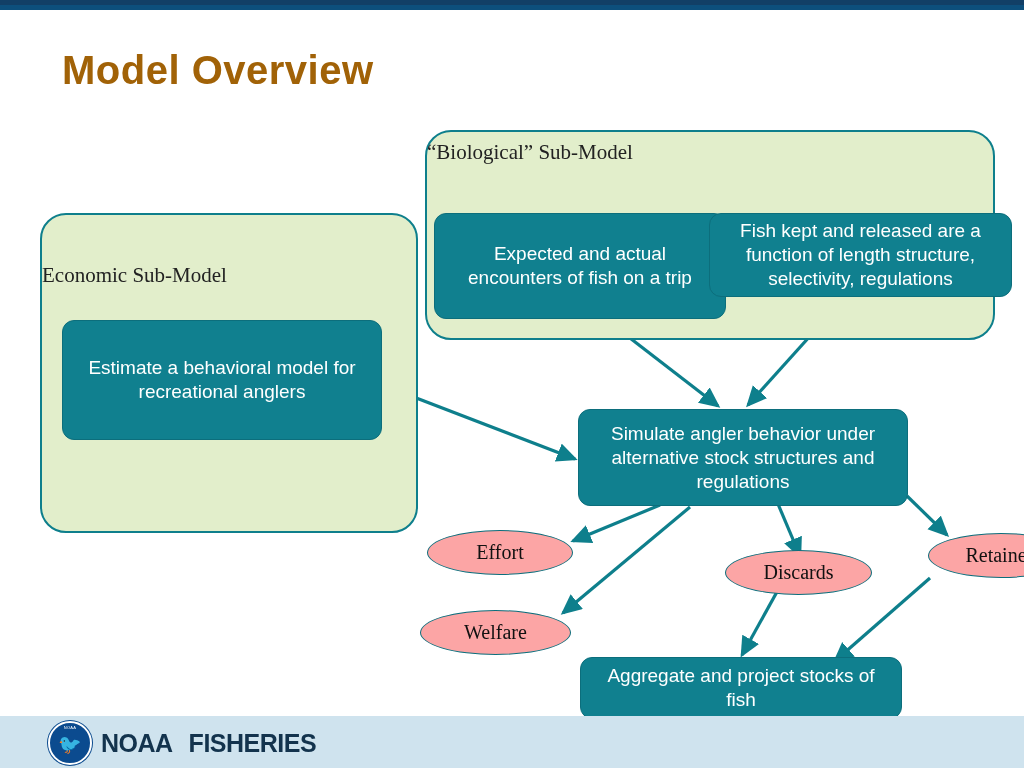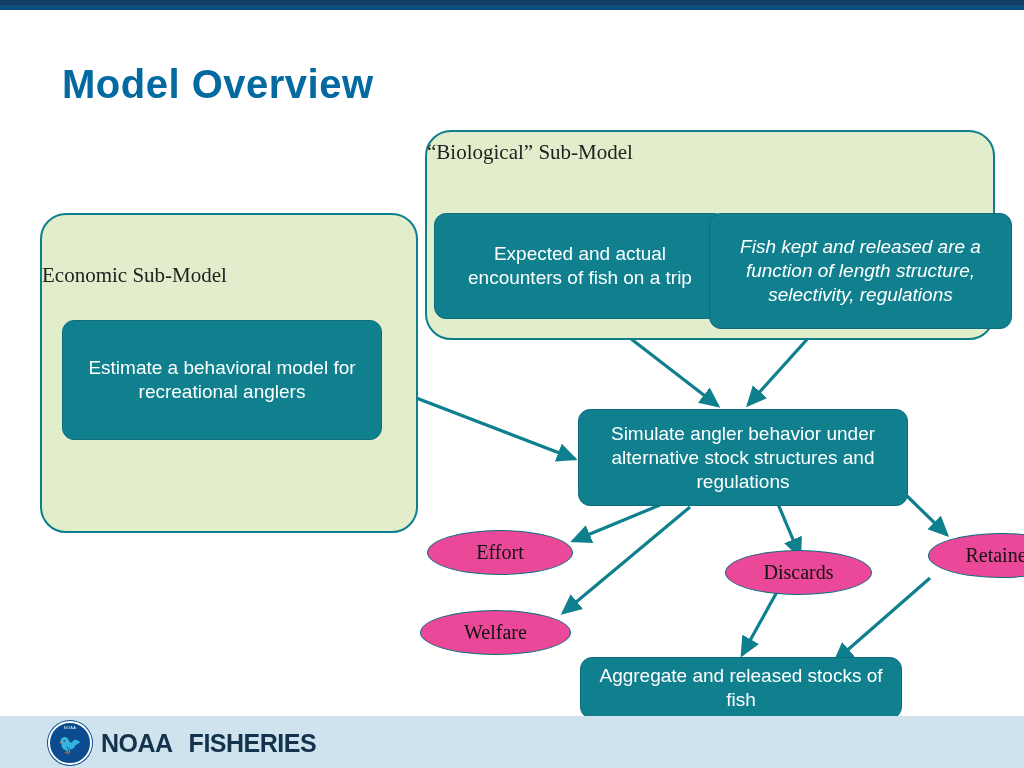--- a/index.html
+++ b/index.html
@@ -26,24 +26,24 @@
     position: absolute;
     left: 0; top: 0;
     width: 1024px; height: 5px;
     background: #123f66;
   }
 
   
   #page-title {
     position: absolute;
     left: 62px;
-    top: 62px;
+    top: 48px;
     font-size: 40px;
     font-weight: bold;
-    color: #0369a1;
+    color: #a16207;
     letter-spacing: 0.5px;
     font-family: "Liberation Sans", sans-serif;
     text-align: center;
   }
 
   
   #diagram-svg {
     position: absolute;
     left: 0; top: 0;
     width: 1024px; height: 768px;
@@ -79,21 +79,21 @@
     align-items: center;
     justify-content: center;
     text-align: center;
     padding: 4px 10px;
     font-family: "Liberation Sans", sans-serif;
   }
 
   
   .ellipse {
     position: absolute;
-    background: #ec4899;
+    background: #fca5a5;
     border: 1px solid #0c6e7c;
     border-radius: 50%;
     box-sizing: border-box;
     color: #111111;
     font-family: "Liberation Serif", serif;
     font-size: 20px;
     display: flex;
     align-items: center;
     justify-content: center;
     text-align: center;
@@ -194,27 +194,27 @@
 <div class="group-box" style="left:425px; top:130px; width:570px; height:210px;">
   <div class="group-label" style="top:8px;">“Biological” Sub-Model</div>
 </div>
 
 <div class="group-box" style="left:40px; top:213px; width:378px; height:320px;">
   <div class="group-label" style="top:48px;">Economic Sub-Model</div>
 </div>
 
 <div class="proc-box" style="left:434px; top:213px; width:292px; height:106px;">Expected and actual encounters of fish on a trip</div>
 
-<div class="proc-box" style="left:709px; top:213px; width:303px; height:116px;font-style:italic;">Fish kept and released are a function of length structure, selectivity, regulations</div>
+<div class="proc-box" style="left:709px; top:213px; width:303px; height:84px;">Fish kept and released are a function of length structure, selectivity, regulations</div>
 
 <div class="proc-box" style="left:62px; top:320px; width:320px; height:120px;">Estimate a behavioral model for recreational anglers</div>
 
 <div class="proc-box" style="left:578px; top:409px; width:330px; height:97px;">Simulate angler behavior under alternative stock structures and regulations</div>
 
-<div class="proc-box" style="left:580px; top:657px; width:322px; height:62px;">Aggregate and released stocks of fish</div>
+<div class="proc-box" style="left:580px; top:657px; width:322px; height:62px;">Aggregate and project stocks of fish</div>
 
 <div class="ellipse" style="left:427px; top:530px; width:146px; height:45px;">Effort</div>
 
 <div class="ellipse" style="left:725px; top:550px; width:147px; height:45px;">Discards</div>
 
 <div class="ellipse" style="left:928px; top:533px; width:146px; height:45px;">Retained</div>
 
 <div class="ellipse" style="left:420px; top:610px; width:151px; height:45px;">Welfare</div>
 
 <div id="footer"></div>

